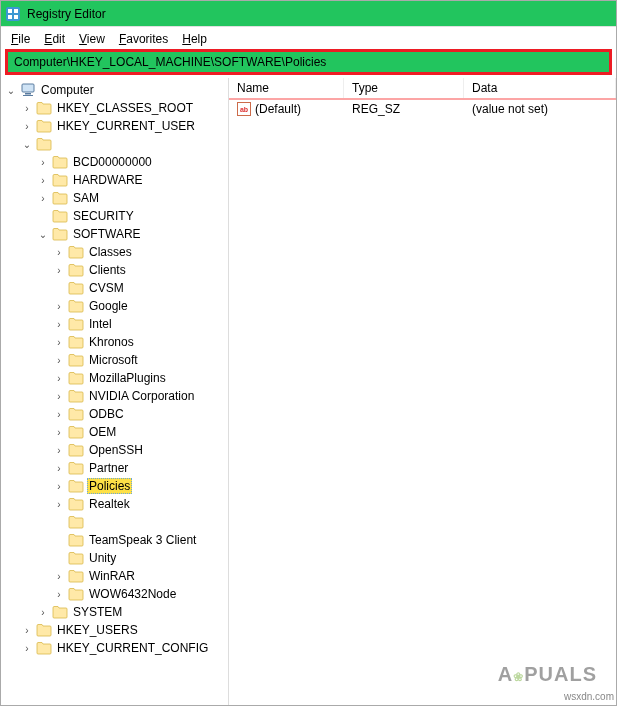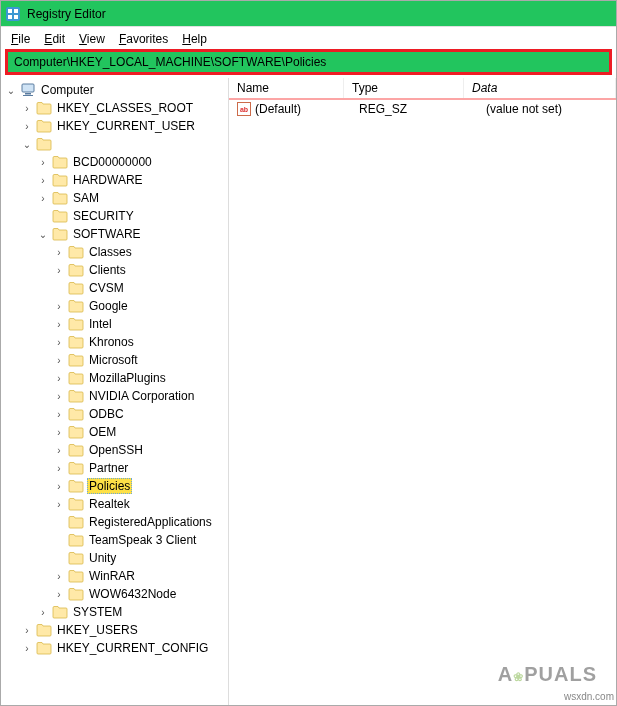--- a/index.html
+++ b/index.html
@@ -13,23 +13,23 @@
     .menu-item::first-letter { text-decoration: underline; }
     .address-wrap { padding: 2px 4px 3px 4px;}
     .address-bar { border: 3px solid #ed1c24; padding: 3px 6px; font-size: 12px; background:#22c55e;}
     .main { display: flex; flex: 1; overflow: hidden;}
     .tree-pane { width: 228px; border-right: 1px solid #ddd; overflow-y: auto; padding-top: 3px;}
     .list-pane { flex: 1; display: flex; flex-direction: column; }
     .list-header { display: flex; border-bottom: 2px solid #fca5a5; height: 22px;}
     .list-header .col { padding: 3px 8px; font-size: 12px; color:#000; border-right: 1px solid #eee;}
     .col-name { width: 115px; }
     .col-type { width: 120px; }
-    .col-data { flex: 1; font-style: italic; }
+    .col-data { flex: 1; }
     .list-body { flex:1; }
-    .list-row { display: flex; height: 18px; align-items: center; gap: 7px;}
+    .list-row { display: flex; height: 18px; align-items: center;}
     .list-row .cell { padding: 0 8px; font-size: 12px;}
     .cell-name { width: 115px; display:flex; align-items:center; gap:4px;}
     .cell-type { width: 120px; }
     .cell-data { flex: 1; }
     .reg-icon { width:14px; height:14px; display:inline-flex; align-items:center; justify-content:center; border:1px solid #cc6b4a; background:#fff; color:#d33; font-size:7px; font-weight:bold; line-height:1;}
     
     .tree ul { list-style: none; padding-left: 16px;}
     .tree > ul { padding-left: 4px;}
     .node { display: flex; align-items: center; height: 18px; gap: 3px; white-space: nowrap; cursor: default;}
     .chevron { width: 12px; height: 12px; display: inline-flex; align-items:center; justify-content:center; color:#555; font-size:10px;}
@@ -341,21 +341,20 @@
                       </div>
                     </li>
                     <li>
                       <div class="node">
                         <span class="chevron blank"></span>
                         <span class="folder-icon">
                           <svg viewBox="0 0 16 14">
                             <path d="M1 3 L1 12 Q1 13 2 13 L14 13 Q15 13 15 12 L15 4 Q15 3 14 3 L7 3 L6 1.5 L2 1.5 Q1 1.5 1 3 Z" fill="#ffe9a8" stroke="#d9b84a" stroke-width="0.8"></path>
                           </svg>
                         </span>
-                        <span class="node-label">RegisteredApplications</span>
                       </div>
                     </li>
                     <li>
                       <div class="node">
                         <span class="chevron blank"></span>
                         <span class="folder-icon">
                           <svg viewBox="0 0 16 14">
                             <path d="M1 3 L1 12 Q1 13 2 13 L14 13 Q15 13 15 12 L15 4 Q15 3 14 3 L7 3 L6 1.5 L2 1.5 Q1 1.5 1 3 Z" fill="#ffe9a8" stroke="#d9b84a" stroke-width="0.8"></path>
                           </svg>
                         </span>

